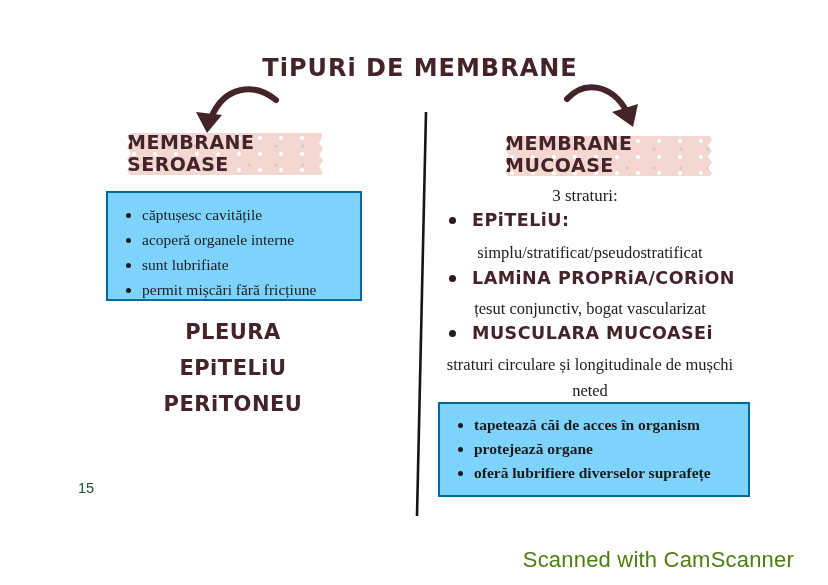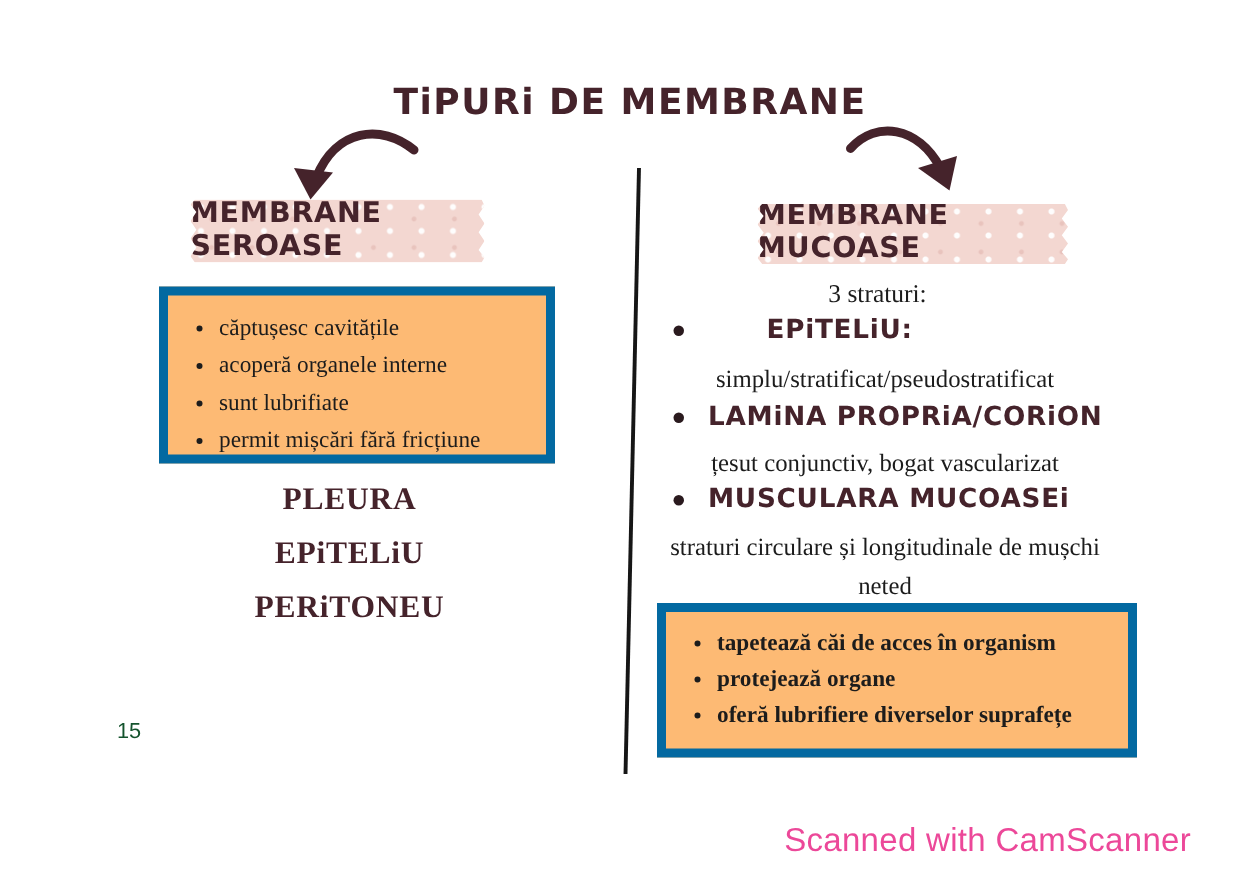--- a/index.html
+++ b/index.html
@@ -28,45 +28,45 @@
       radial-gradient(circle at 7px 5px, rgba(255,255,255,.95) 1.6px, transparent 2.4px),
       radial-gradient(circle at 14px 13px, rgba(201,137,130,.25) 1.2px, transparent 2px);
     background-size:21px 16px, 27px 19px;
     clip-path:polygon(1.5% 0,99% 0,100% 10%,98% 24%,100% 38%,98% 52%,100% 66%,98% 80%,100% 92%,99% 100%,1.5% 100%,0 90%,2% 76%,0 62%,2% 48%,0 34%,2% 20%,0 8%);
     font-size:19px;
   }
   .tape-left{left:127px;top:133px;width:196px;height:42px;}
   .tape-right{left:505px;top:136px;width:207px;height:40px;}
 
   
-  .outline-box{border:6px solid #0369a1;background:#fdba74;}
+  .outline-box{border:2px solid #0369a1;background:#7dd3fc;}
   .box-left{left:106px;top:191px;width:252px;height:106px;}
   .box-right{left:438px;top:402px;width:308px;height:91px;font-weight:bold;}
   .outline-box ul{margin:0;padding:9px 6px 0 34px;list-style:disc;}
   .outline-box li{font-size:15.5px;line-height:25px;}
   .box-right li{line-height:24px;}
 
   
   .examples{left:108px;top:314px;width:250px;text-align:center;font-size:21px;}
-  .examples .ex-line{line-height:36px;font-family:Liberation Serif, serif;}
+  .examples .ex-line{line-height:36px;}
 
   
   .subtitle{left:430px;top:186px;width:310px;text-align:center;font-size:17px;}
   .layer-head{left:443px;display:flex;align-items:center;font-size:17.5px;}
   .layer-head .dot{
     width:7px;height:7px;border-radius:50%;background:#2a1a1e;margin:0 16px 0 6px;flex:0 0 auto;
   }
   .layer-detail{left:430px;width:320px;text-align:center;font-size:16.5px;line-height:26px;}
-  .lh1{top:210px;gap:39px;} .ld1{top:240px;}
+  .lh1{top:210px;} .ld1{top:240px;}
   .lh2{top:268px;} .ld2{top:296px;}
   .lh3{top:323px;} .ld3{top:352px;}
 
   .page-number{left:78px;top:480px;font-size:14.5px;color:#14532d;}
   .watermark{
-    right:34px;top:547px;font-size:22px;color:#ec4899;
+    right:34px;top:547px;font-size:22px;color:#4d7c0f;
     font-family:"Liberation Sans",sans-serif;letter-spacing:.2px;
   }
   svg.overlay{position:absolute;left:0;top:0;pointer-events:none;}
 </style>
 </head>
 <body>
 
 <div class="canvas">
 
   <svg class="overlay" width="828" height="585" viewBox="0 0 828 585">

